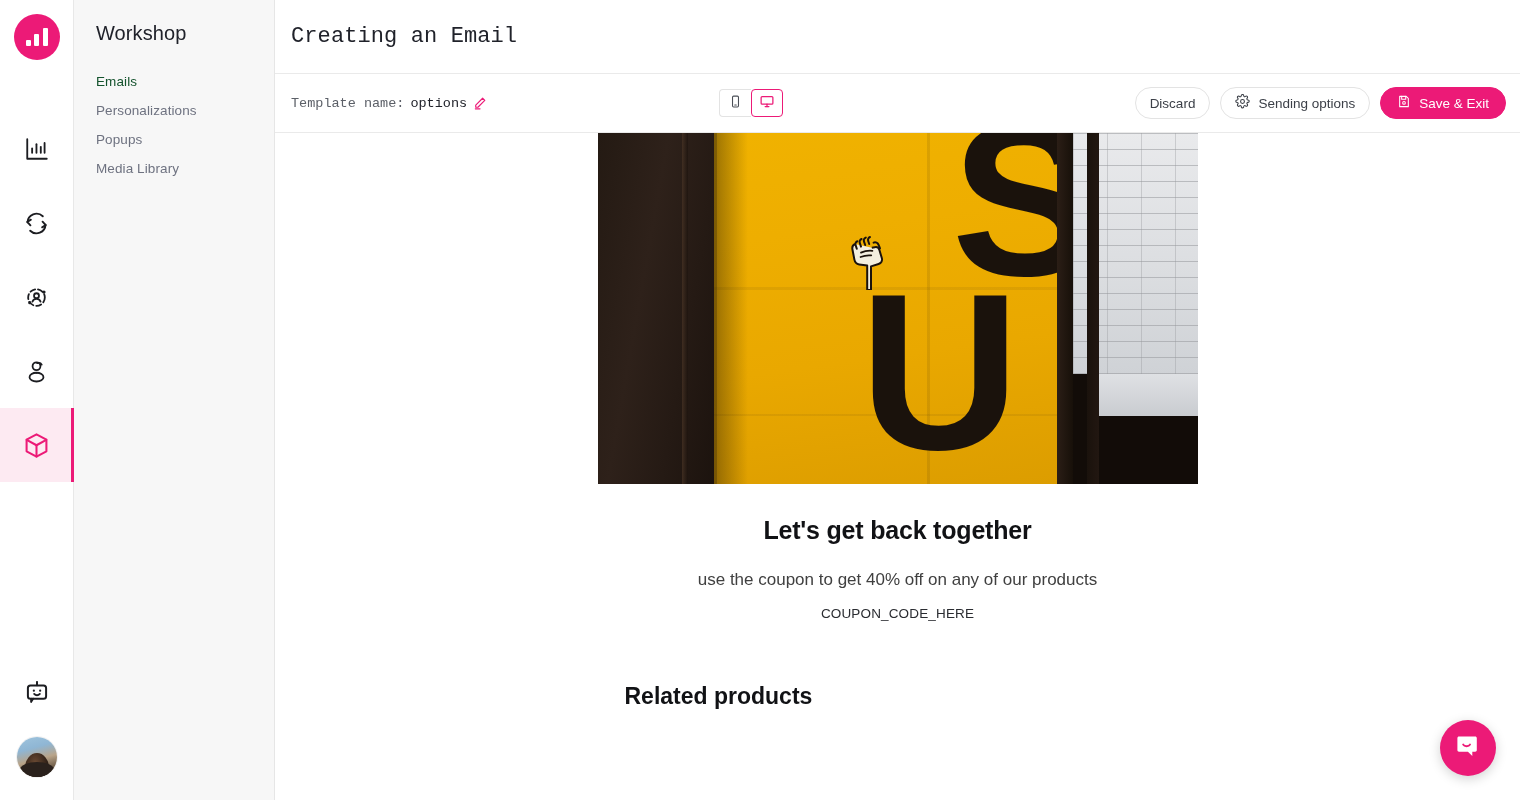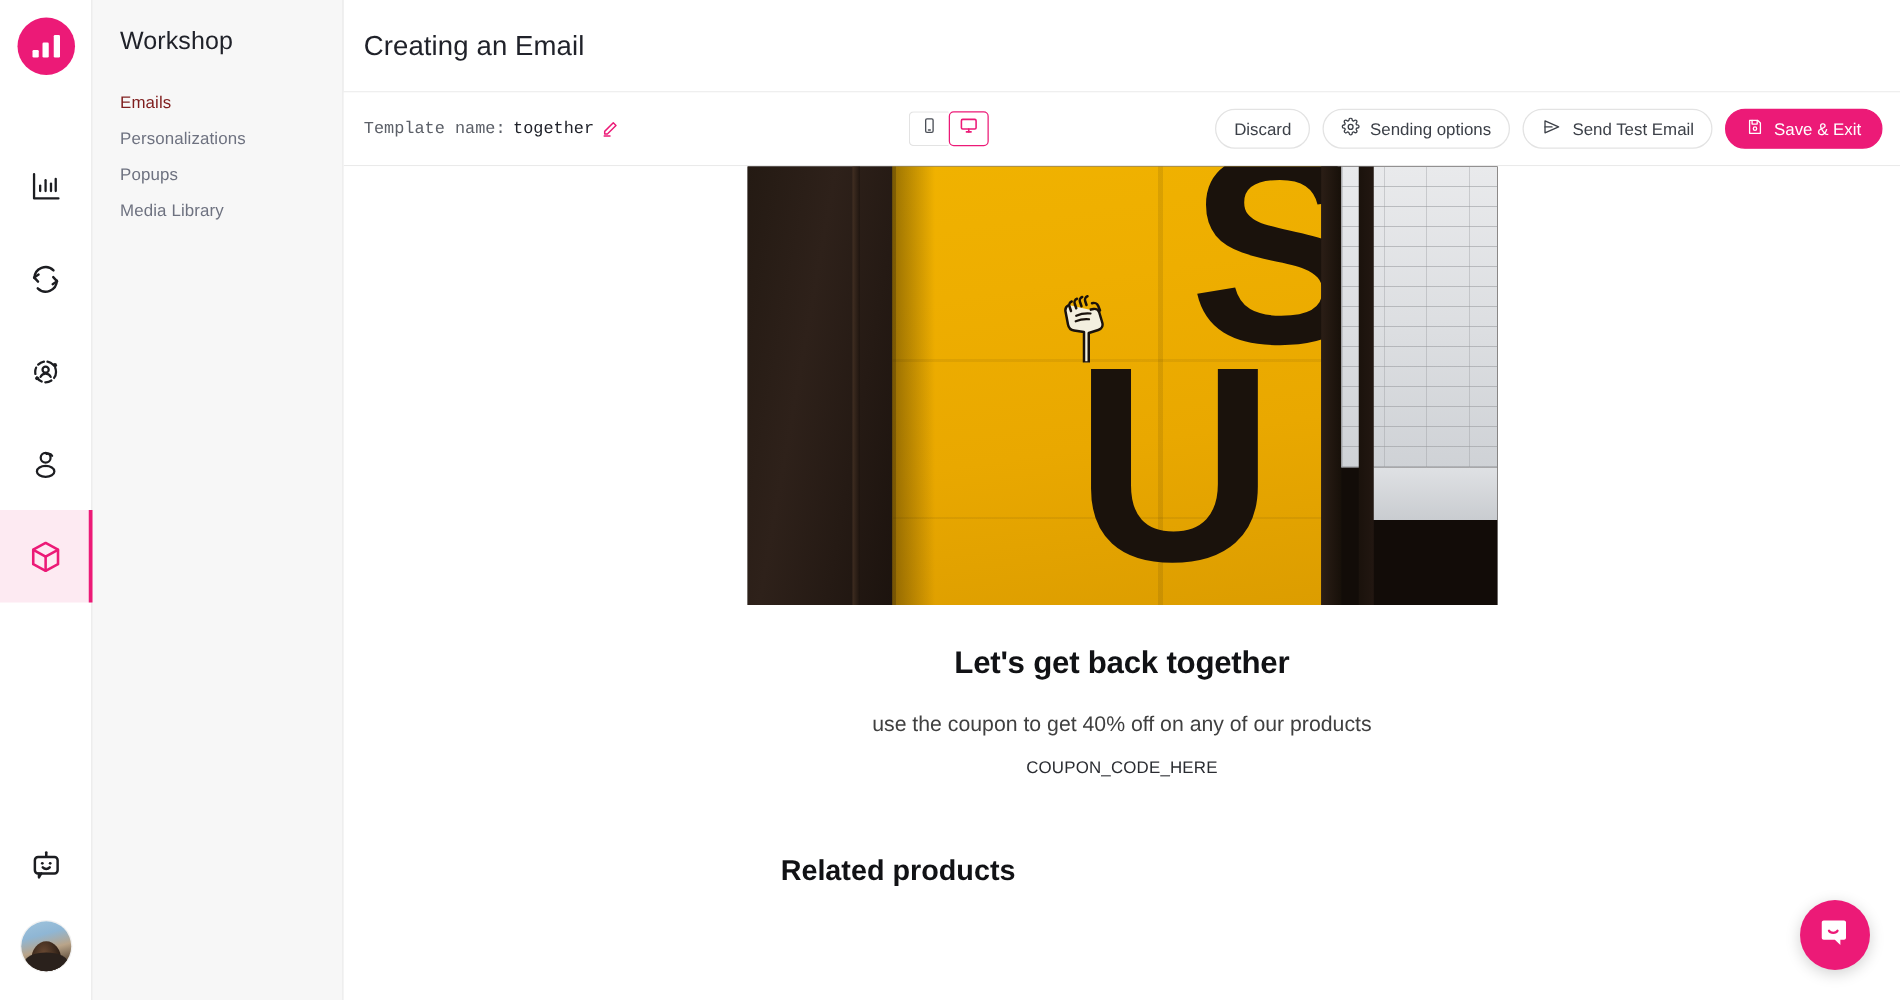--- a/index.html
+++ b/index.html
@@ -80,30 +80,31 @@
   }
   .nav-title {
     font-size: 20px; color: #20222a; font-weight: 400;
     padding: 0 0 0 22px; margin-bottom: 22px; letter-spacing: .1px;
   }
   .nav-list { list-style:none; margin:0; padding:0; }
   .nav-item {
     font-size: 13.5px; color: #6e7280;
     padding: 7px 0 7px 22px; cursor: pointer; letter-spacing: .1px;
   }
-  .nav-item.active { color: #7f1d1d; }
+  .nav-item.active { color: #14532d; }
 
   
   .main { flex: 1 1 auto; height: 800px; display:flex; flex-direction:column; min-width:0; background:#fff; }
 
   .page-head {
     height: 74px; flex: 0 0 74px;
     display:flex; align-items:center;
     padding-left: 16px;
     border-bottom: 1px solid #eaeaea;
+    font-family: Liberation Mono, monospace;
   }
   .page-title { font-size: 22px; color: #20222a; font-weight: 400; letter-spacing: .1px; }
 
   .toolbar {
     height: 59px; flex: 0 0 59px;
     display: flex; align-items: center;
     padding: 0 14px 0 16px;
     border-bottom: 1px solid #eaeaea;
     background:#fff;
   }
@@ -326,21 +327,21 @@
   <div class="main">
 
     <div class="page-head">
       <div class="page-title">Creating an Email</div>
     </div>
 
     <div class="toolbar">
 
       <div class="tpl-name">
         <span class="lbl">Template name:</span>
-        <span class="val">together</span>
+        <span class="val">options</span>
         <span class="edit-pencil">
           <svg width="14" height="14" viewBox="0 0 24 24" fill="none" stroke="#ec1a77" stroke-width="2" stroke-linecap="round" stroke-linejoin="round">
             <path d="M16.5 3.8 20.2 7.5 8.4 19.3H4.7v-3.7z"></path>
               <path d="M4 22h8"></path>
           </svg>
         </span>
       </div>
 
       <div class="device-toggle">
         <div class="dev-btn">
@@ -371,29 +372,20 @@
         <button class="tb-btn">
           <span>
             <svg width="15" height="15" viewBox="0 0 24 24" fill="none" stroke="#3c4048" stroke-width="1.7" stroke-linecap="round" stroke-linejoin="round">
               <circle cx="12" cy="12" r="3.1"></circle>
               <path d="M19.2 14.4a1.6 1.6 0 0 0 .33 1.77l.06.06a1.95 1.95 0 1 1-2.76 2.76l-.06-.06a1.6 1.6 0 0 0-1.77-.33 1.6 1.6 0 0 0-.98 1.47v.17a1.95 1.95 0 1 1-3.9 0v-.09a1.6 1.6 0 0 0-1.05-1.47 1.6 1.6 0 0 0-1.77.33l-.06.06a1.95 1.95 0 1 1-2.76-2.76l.06-.06a1.6 1.6 0 0 0 .33-1.77 1.6 1.6 0 0 0-1.47-.98h-.17a1.95 1.95 0 1 1 0-3.9h.09a1.6 1.6 0 0 0 1.47-1.05 1.6 1.6 0 0 0-.33-1.77l-.06-.06a1.95 1.95 0 1 1 2.76-2.76l.06.06a1.6 1.6 0 0 0 1.77.33h.08a1.6 1.6 0 0 0 .98-1.47v-.17a1.95 1.95 0 1 1 3.9 0v.09a1.6 1.6 0 0 0 .98 1.47 1.6 1.6 0 0 0 1.77-.33l.06-.06a1.95 1.95 0 1 1 2.76 2.76l-.06.06a1.6 1.6 0 0 0-.33 1.77v.08a1.6 1.6 0 0 0 1.47.98h.17a1.95 1.95 0 1 1 0 3.9h-.09a1.6 1.6 0 0 0-1.47.98z"></path>
             </svg>
           </span>
           <span>Sending options</span>
         </button>
 
-        <button class="tb-btn">
-          <span>
-            <svg width="17" height="15" viewBox="0 0 24 24" fill="none" stroke="#3c4048" stroke-width="1.7" stroke-linecap="round" stroke-linejoin="round">
-              <path d="M3.2 4.4 20.6 12 3.2 19.6z"></path>
-                <path d="M3.2 12h9"></path>
-            </svg>
-          </span>
-          <span>Send Test Email</span>
-        </button>
 
         <button class="tb-btn primary">
           <span>
             <svg width="14" height="15" viewBox="0 0 24 24" fill="none" stroke="#ffffff" stroke-width="1.8" stroke-linecap="round" stroke-linejoin="round">
               <path d="M4.6 3.2h11.2l3.6 3.6v14H4.6z"></path>
                 <path d="M8 3.2v5h7v-5"></path>
                 <circle cx="12" cy="14.4" r="2.3"></circle>
             </svg>
           </span>
           <span>Save &amp; Exit</span>

